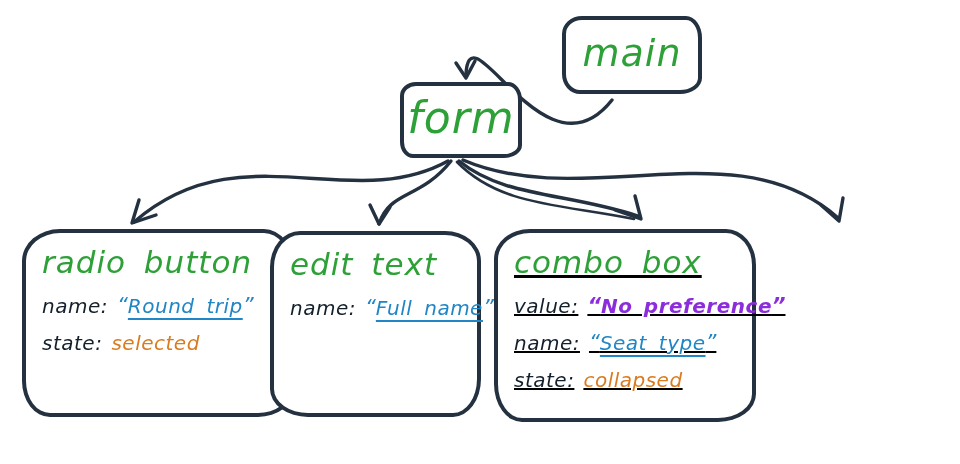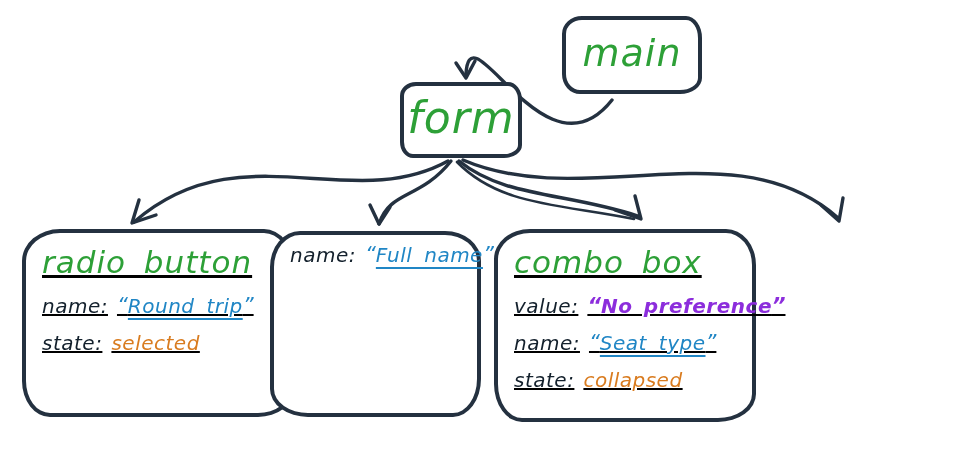--- a/index.html
+++ b/index.html
@@ -31,21 +31,21 @@
     transform:translateY(-2px);
   }
   .node-main{left:562px;top:16px;width:140px;height:78px;border-radius:20px 16px 22px 18px / 18px 22px 16px 20px;}
   .node-main .role-lg{font-size:38px;}
   .node-form{left:400px;top:82px;width:122px;height:76px;border-radius:16px 14px 18px 13px / 14px 18px 13px 16px;}
 
   .card{
     position:absolute;background:#fff;border:4px solid var(--stroke);
     box-sizing:border-box;padding:8px 12px 0 14px;
   }
-  .card-radio{left:22px;top:229px;width:272px;height:188px;border-radius:38px 30px 36px 28px / 32px 38px 28px 36px;text-decoration:underline;}
+  .card-radio{left:22px;top:229px;width:272px;height:188px;border-radius:38px 30px 36px 28px / 32px 38px 28px 36px;}
   .card-edit{left:270px;top:231px;width:211px;height:186px;border-radius:30px 36px 28px 38px / 36px 30px 38px 28px;}
   .card-combo{left:494px;top:229px;width:262px;height:193px;border-radius:36px 30px 38px 28px / 30px 36px 28px 38px;text-decoration:underline;}
   .card-button{left:764px;top:231px;width:182px;height:183px;border-radius:32px 36px 28px 36px / 36px 30px 38px 30px;}
 
   .card .role{
     color:var(--role-green);font-size:31px;line-height:1.25;
     letter-spacing:1px;word-spacing:7px;margin:2px 0 12px 2px;white-space:nowrap;
   }
   .prop{font-size:20px;line-height:24px;margin:0 0 13px 2px;white-space:nowrap;}
   .prop .key{color:var(--key-dark);letter-spacing:.5px;margin-right:9px;text-align:right;}
@@ -91,20 +91,21 @@
     <div class="role">radio button</div>
     <div class="prop">
       <span class="key">name:</span><span class="val-name"><span class="q">“</span><span class="v">Round trip</span><span class="q">”</span></span>
     </div>
     <div class="prop">
       <span class="key">state:</span><span class="val-state">selected</span>
     </div>
   </div>
 
   <div class="card card-edit">
+    <div class="role">edit text</div>
     <div class="prop">
       <span class="key">name:</span><span class="val-name"><span class="q">“</span><span class="v">Full name</span><span class="q">”</span></span>
     </div>
   </div>
 
   <div class="card card-combo">
     <div class="role">combo box</div>
     <div class="prop">
       <span class="key">value:</span><span class="val-value"><span class="q">“</span><span class="v">No preference</span><span class="q">”</span></span>
     </div>

